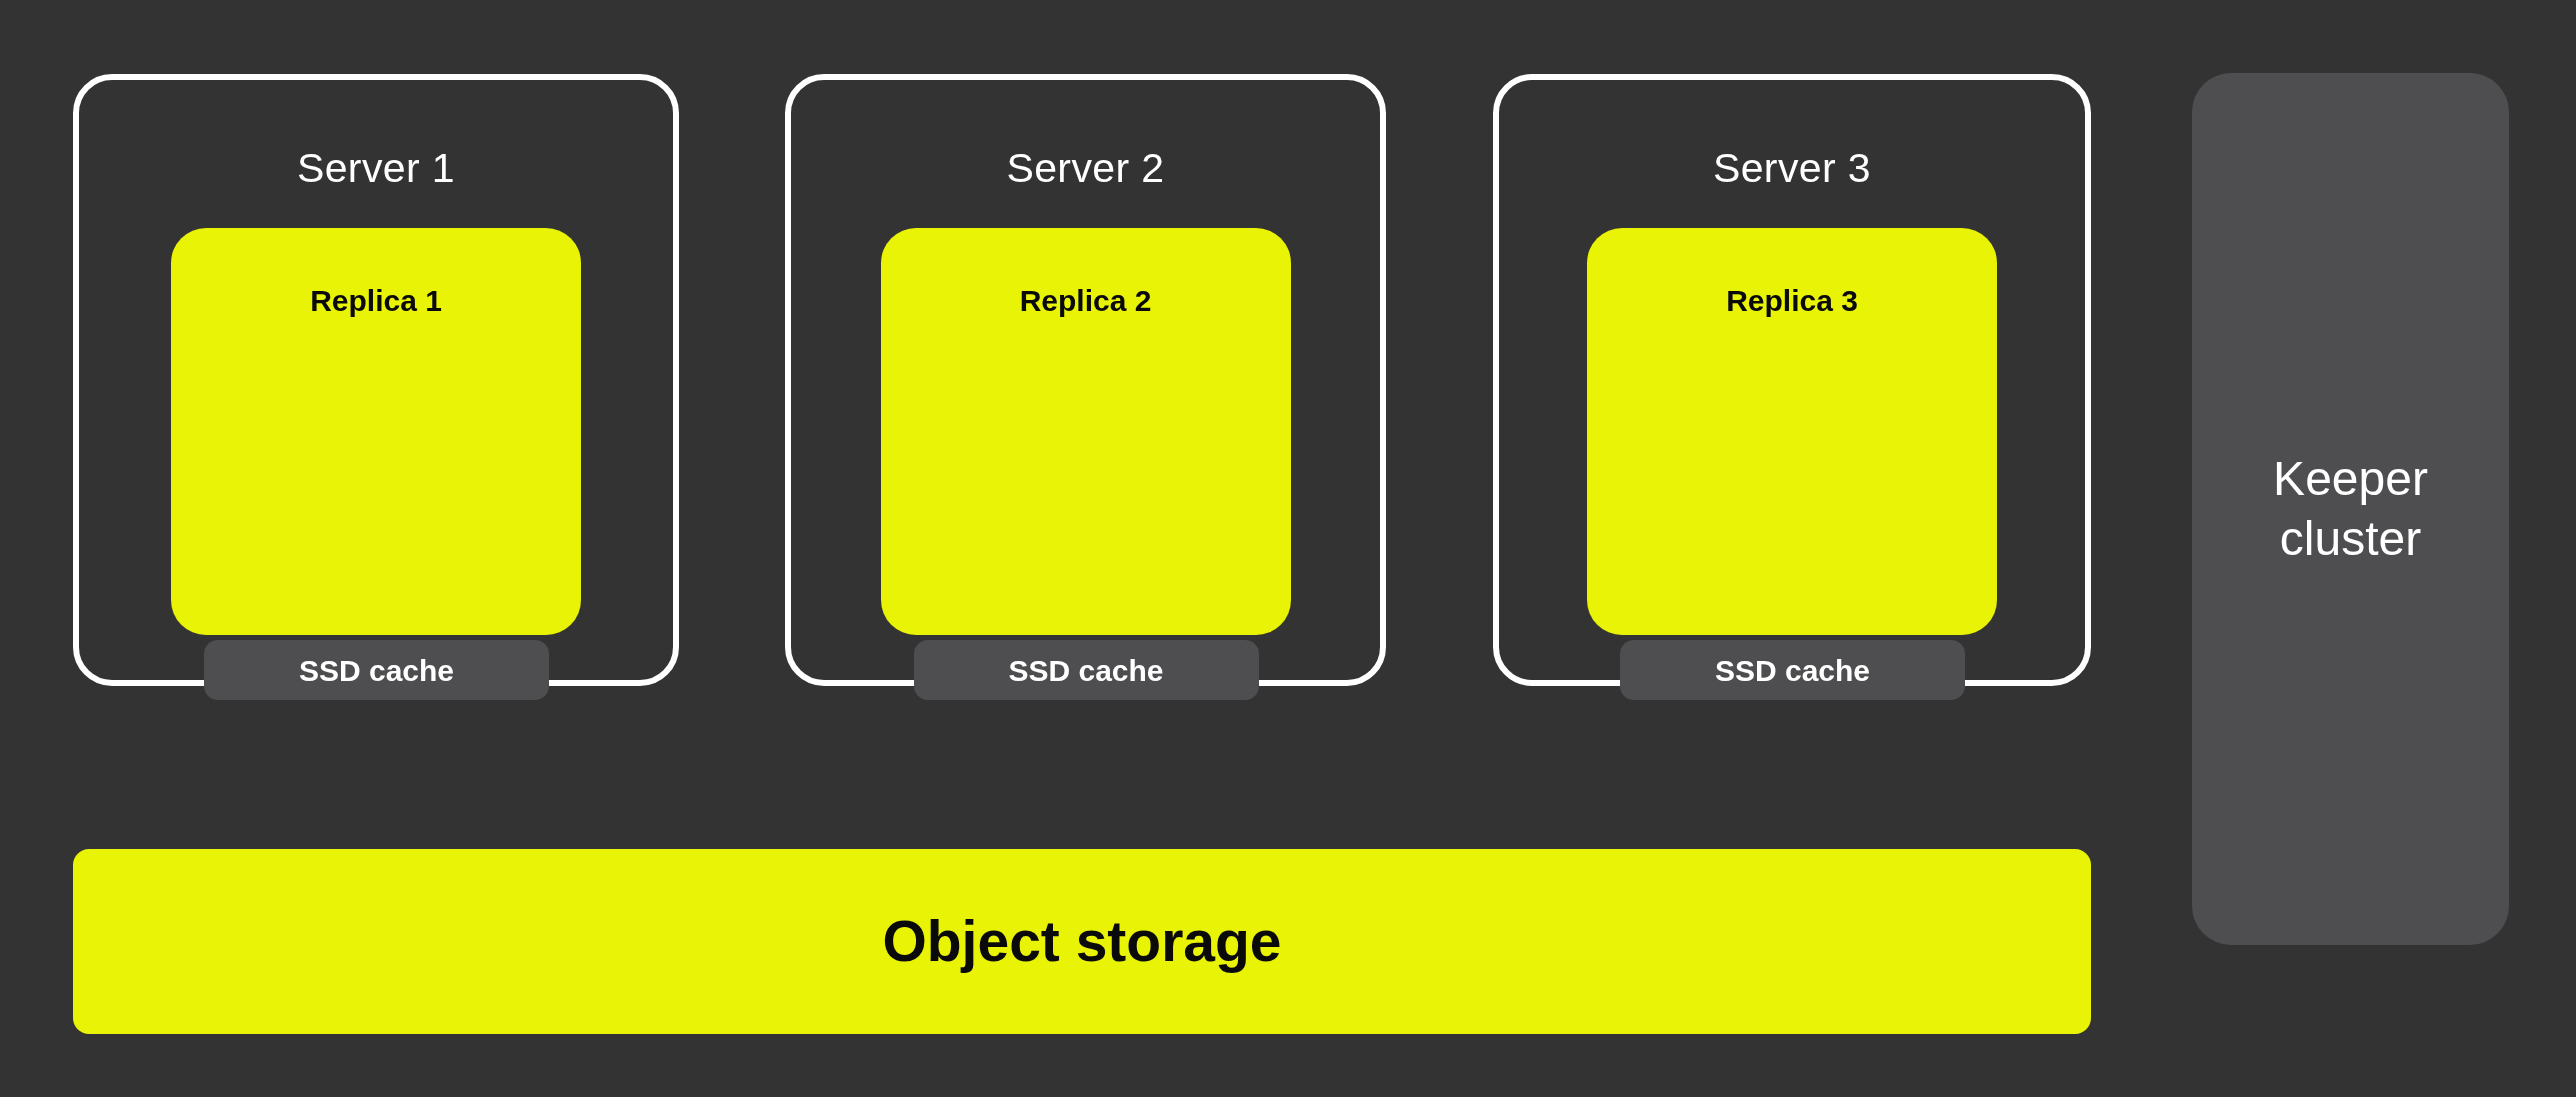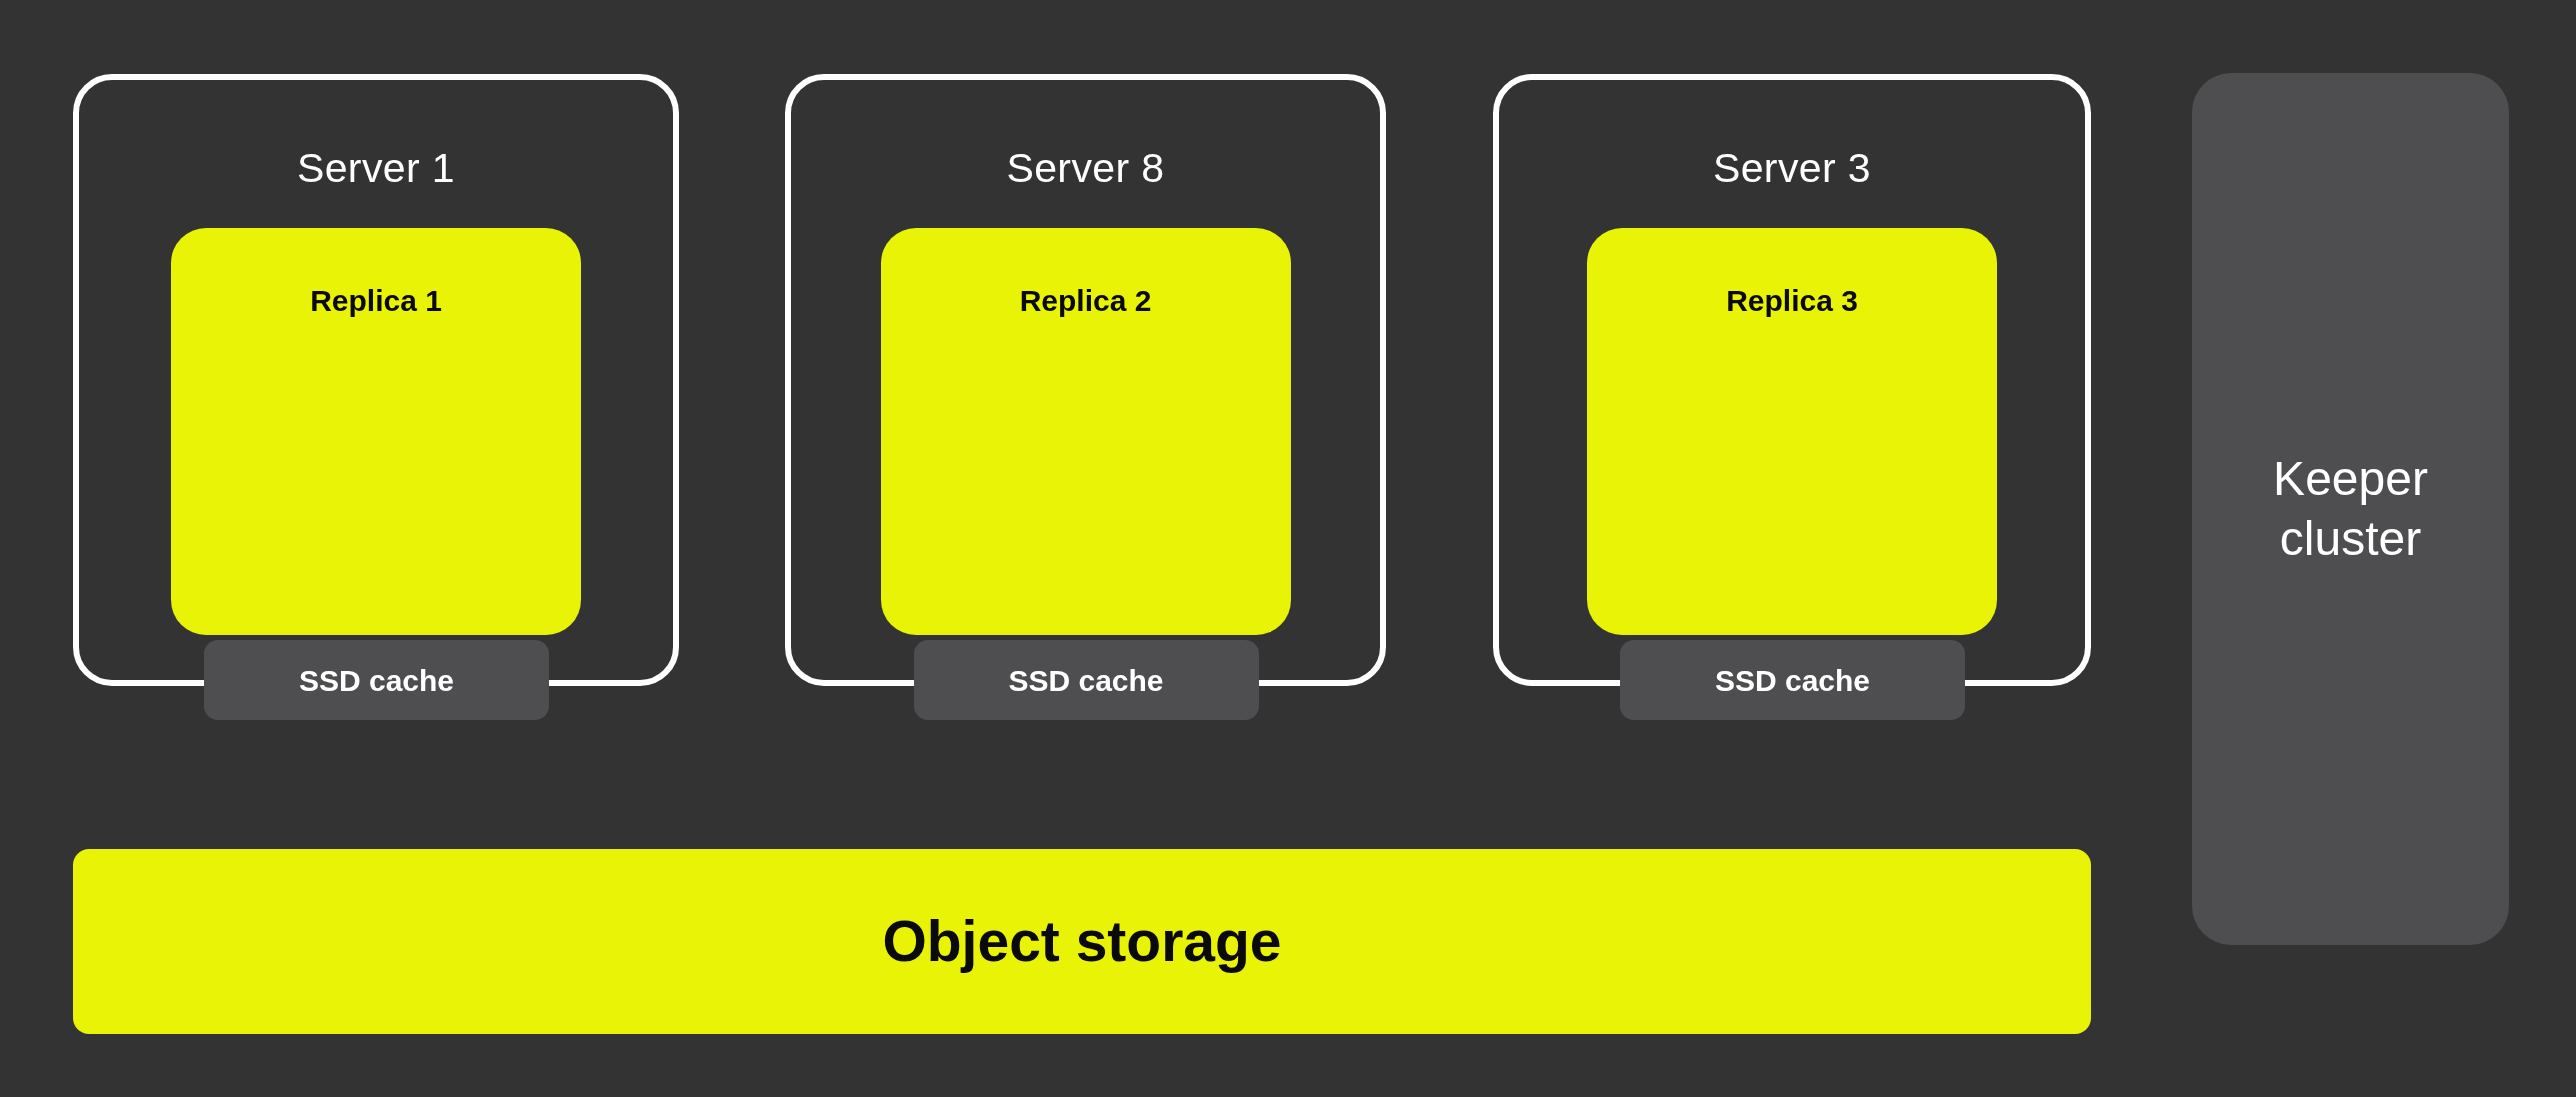--- a/index.html
+++ b/index.html
@@ -67,21 +67,21 @@
     font-size: 30px;
     font-weight: 700;
     line-height: 39px;
   }
   .ssd-cache-badge {
     position: absolute;
     top: 560px;
     left: 50%;
     margin-left: -172px;
     width: 345px;
-    height: 80px;
+    height: 60px;
     background: var(--panel-gray);
     border-radius: 14px;
     z-index: 3;
     display: flex;
     align-items: center;
     justify-content: center;
   }
   .ssd-cache-label {
     color: var(--text-white);
     font-size: 30px;
@@ -140,21 +140,21 @@
     <div class="server-title">Server 1</div>
     <div class="replica-box">
       <div class="replica-label">Replica 1</div>
     </div>
     <div class="ssd-cache-badge">
       <div class="ssd-cache-label">SSD cache</div>
     </div>
   </div>
 
   <div class="server-box s2">
-    <div class="server-title">Server 8</div>
+    <div class="server-title">Server 2</div>
     <div class="replica-box">
       <div class="replica-label">Replica 2</div>
     </div>
     <div class="ssd-cache-badge">
       <div class="ssd-cache-label">SSD cache</div>
     </div>
   </div>
 
   <div class="server-box s3">
     <div class="server-title">Server 3</div>

